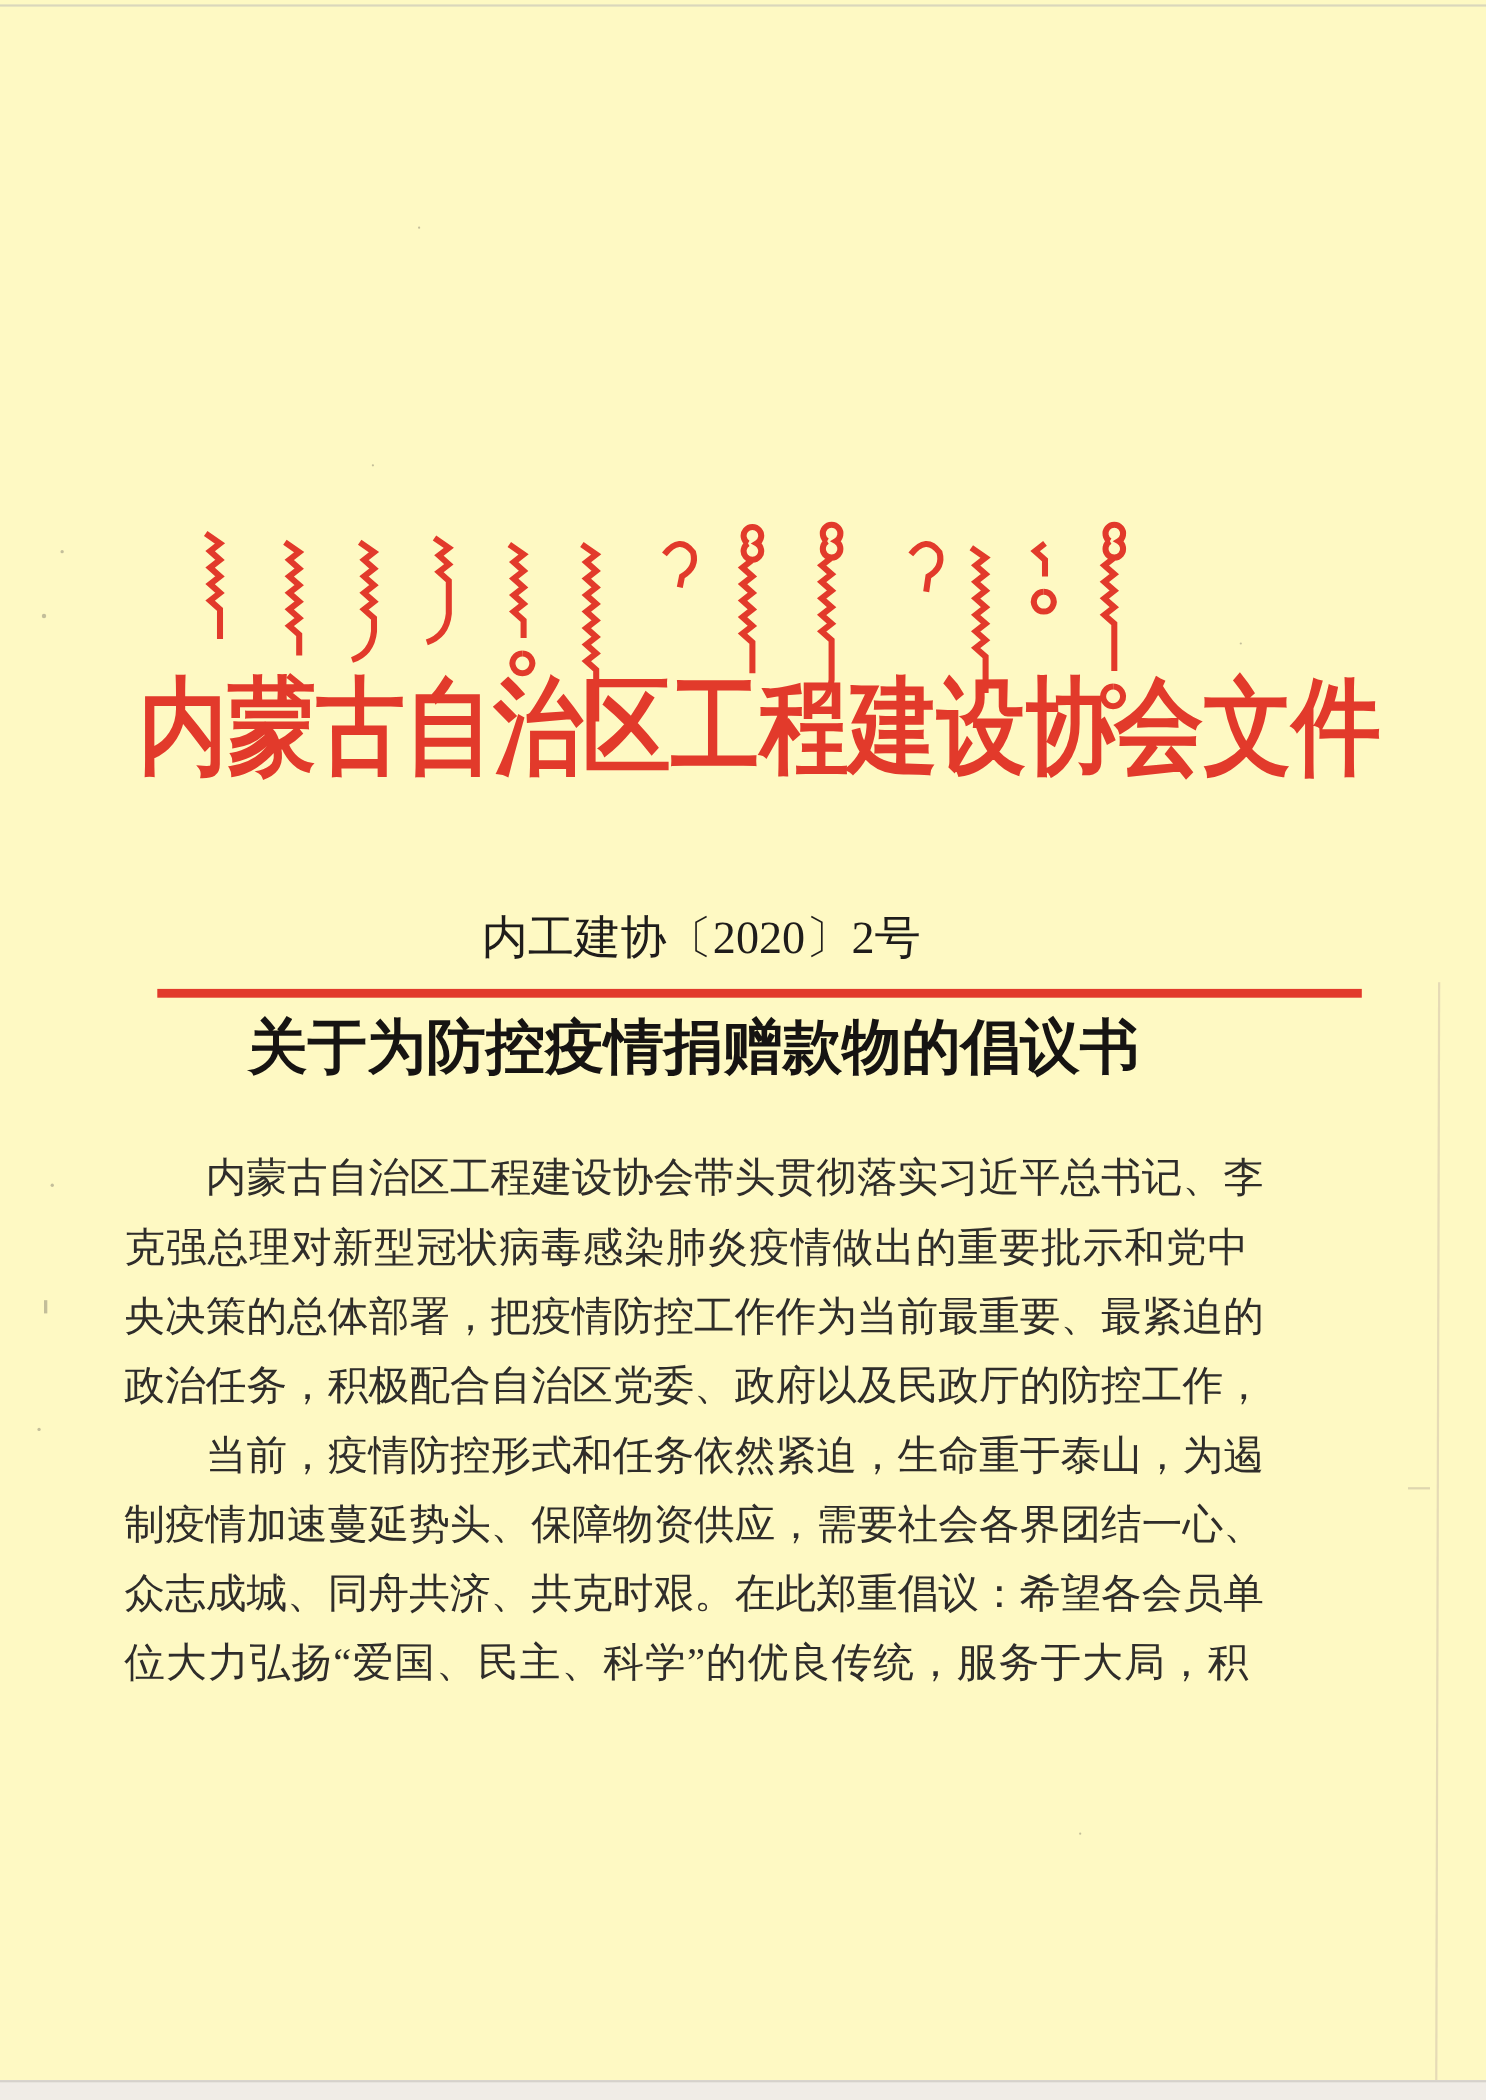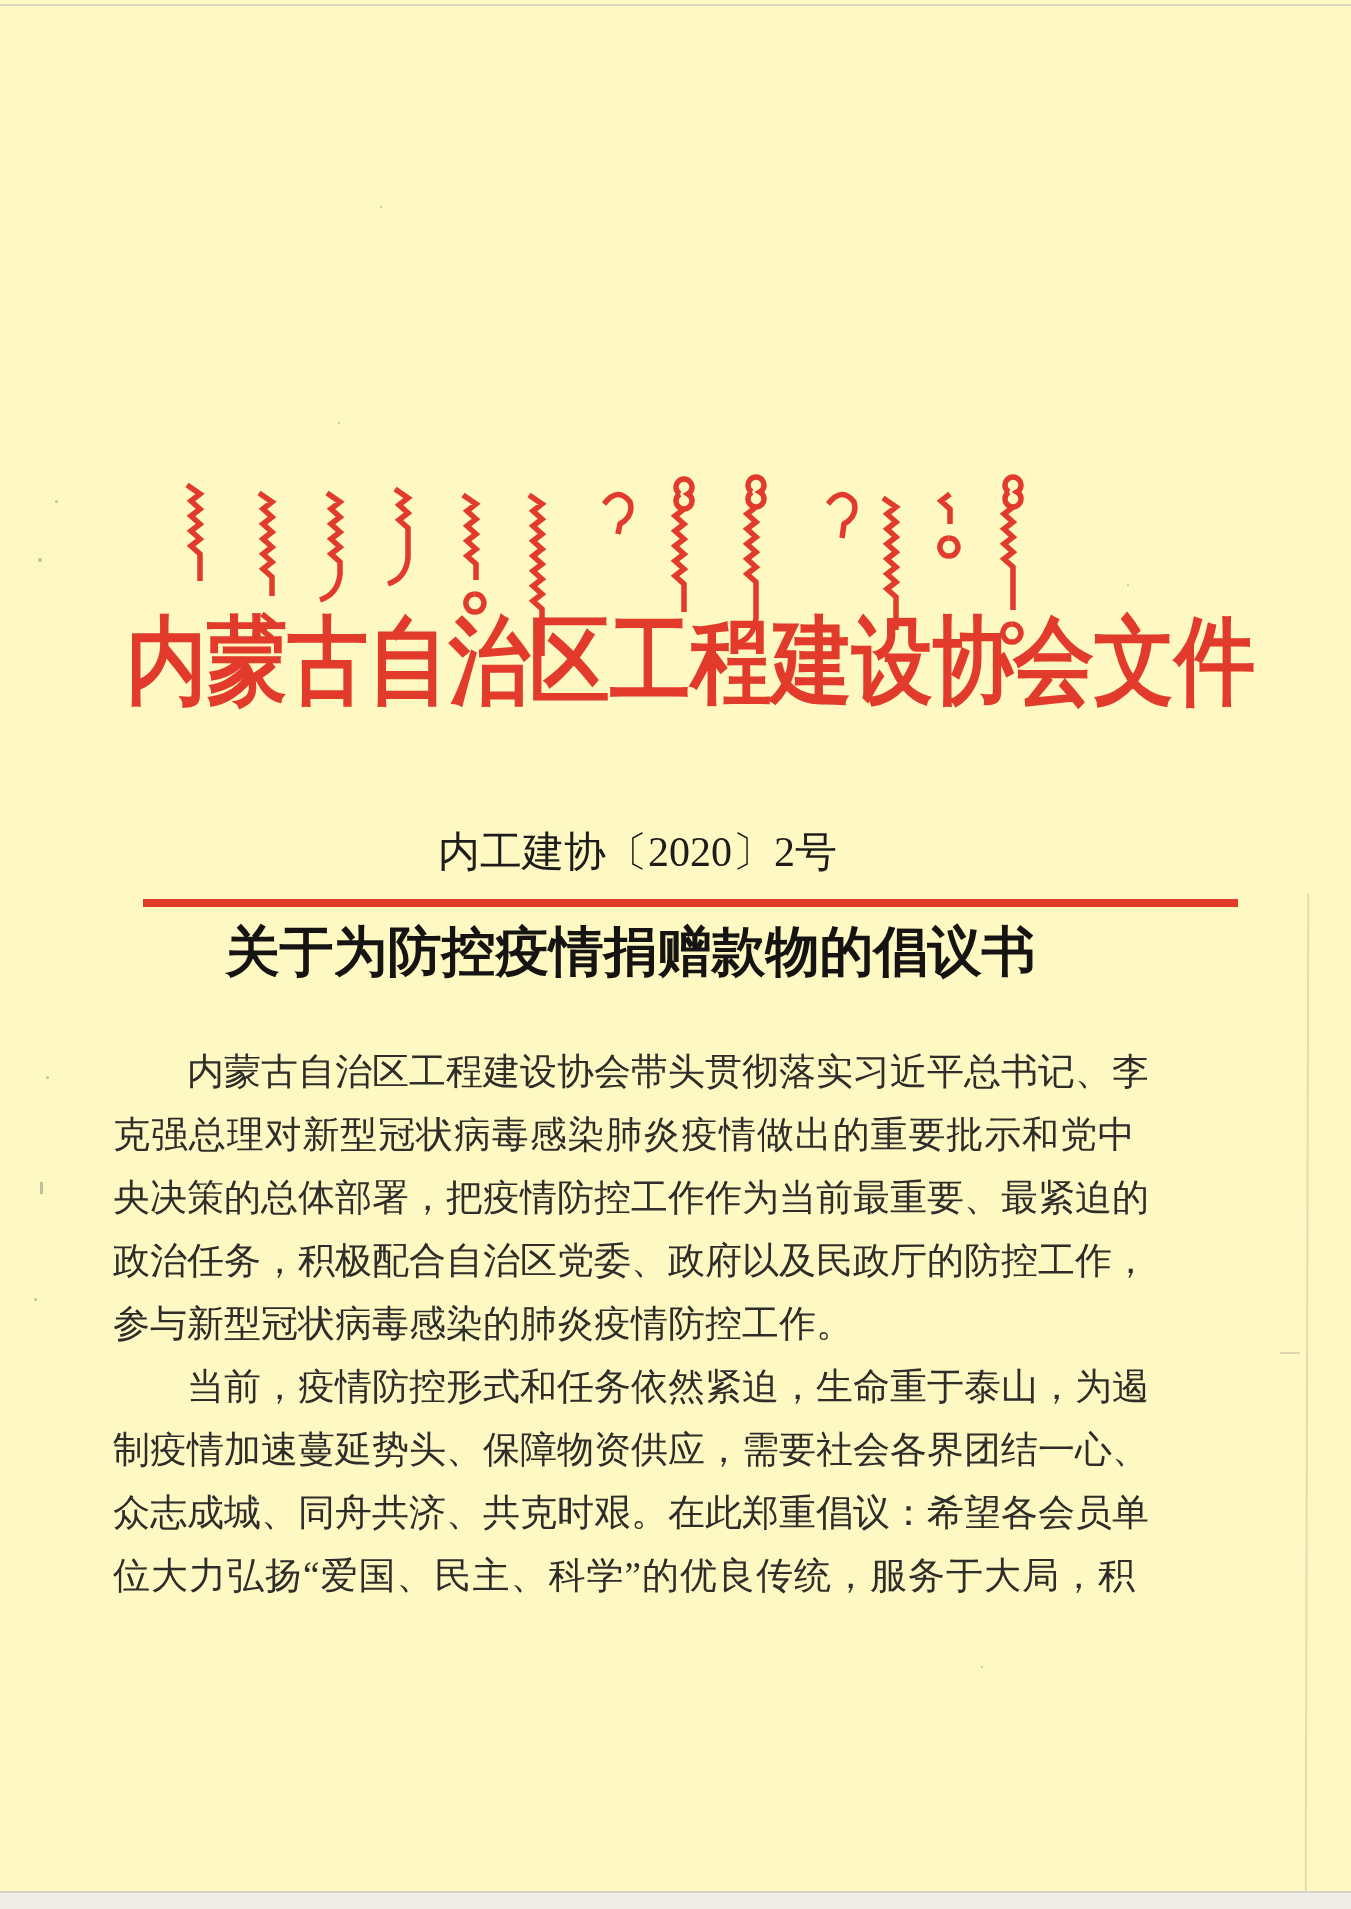--- a/index.html
+++ b/index.html
@@ -208,21 +208,20 @@
         <span>民</span>
         <span>政</span>
         <span>厅</span>
         <span>的</span>
         <span>防</span>
         <span>控</span>
         <span>工</span>
         <span>作</span>
         <span>，</span>
       </div>
-      <div class="bline">参与新型冠状病毒感染的肺炎疫情防控工作。</div>
       <div class="bline fill indent">
         <span>当</span>
         <span>前</span>
         <span>，</span>
         <span>疫</span>
         <span>情</span>
         <span>防</span>
         <span>控</span>
         <span>形</span>
         <span>式</span>

